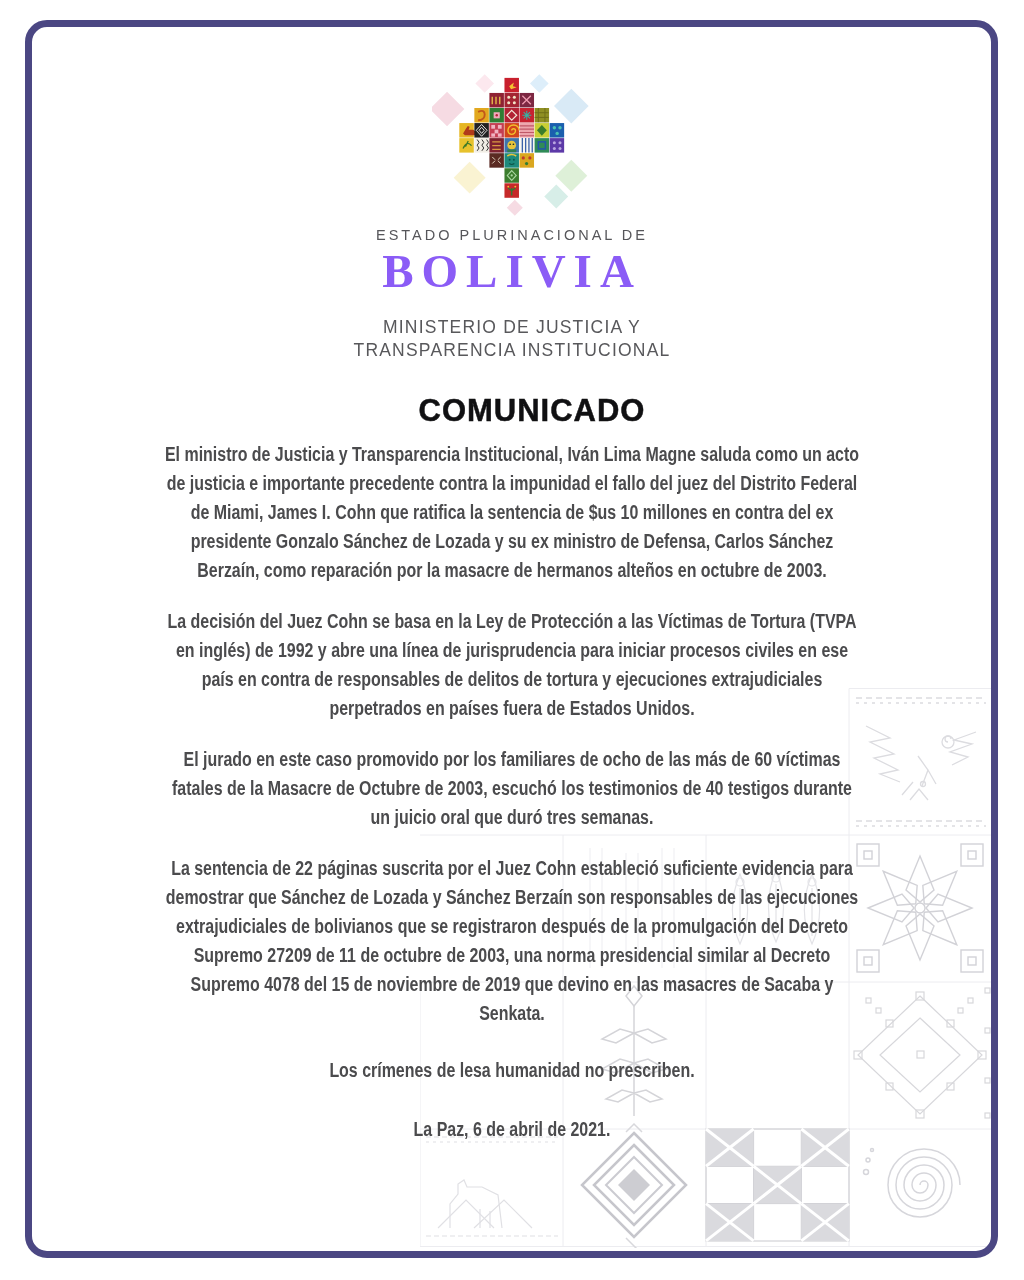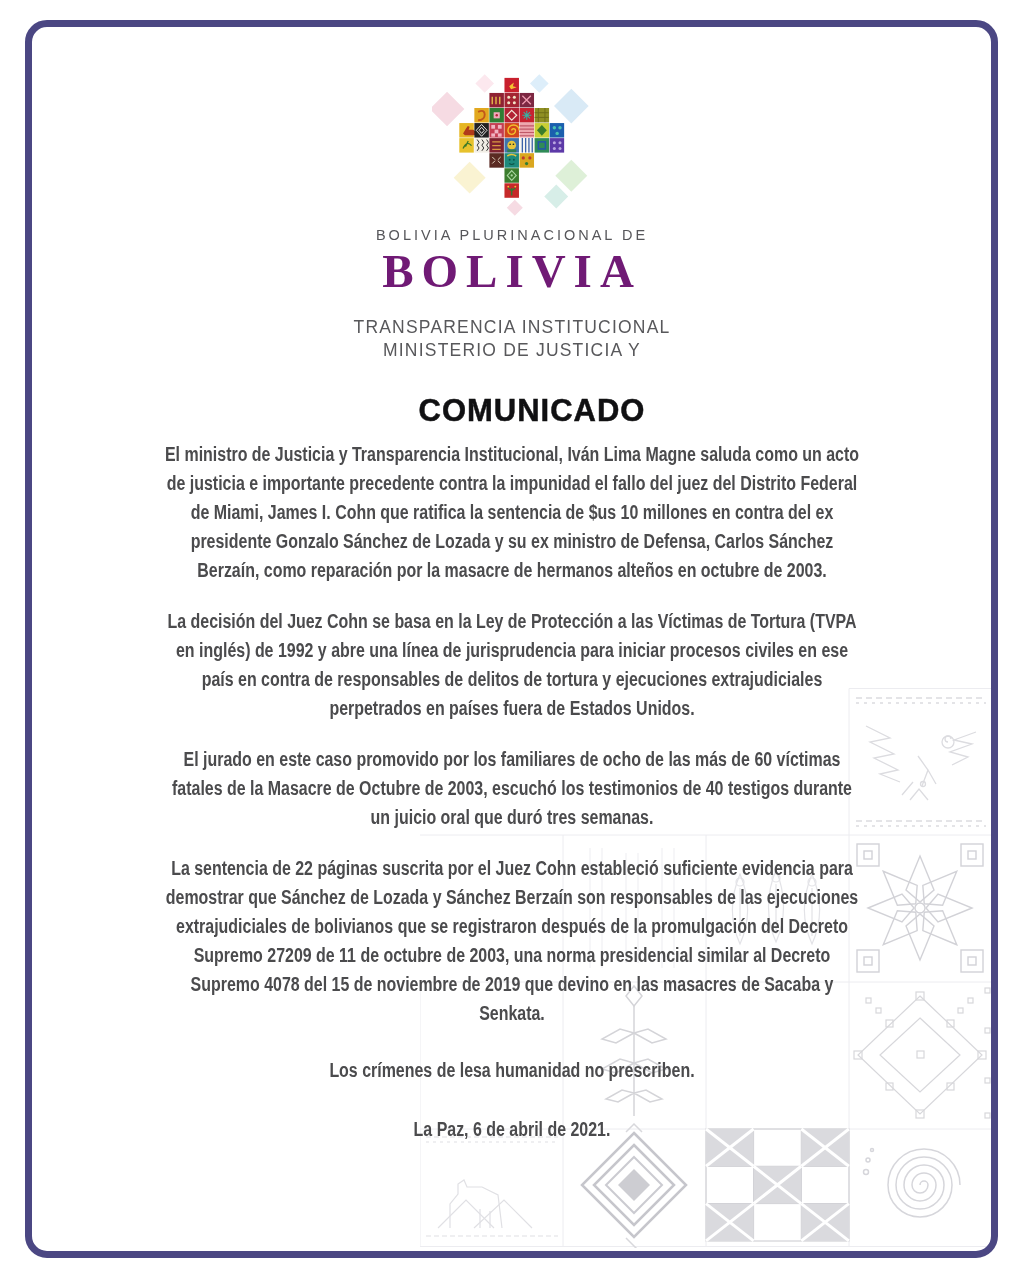--- a/index.html
+++ b/index.html
@@ -29,21 +29,21 @@
   .emblem{display:block;margin:64px auto 0;}
   .estado{
     margin-top:10px;
     font-size:14.5px;line-height:18px;font-weight:400;
     letter-spacing:3px;color:#56565a;
   }
   .country{
     margin-top:2px;
     font-family:"Liberation Serif",serif;
     font-size:47px;line-height:50px;font-weight:700;
-    letter-spacing:8px;color:#701a75;
+    letter-spacing:8px;color:#8b5cf6;
   }
   .ministry{
     margin-top:20px;
     font-size:17.5px;line-height:23px;font-weight:400;
     letter-spacing:1.2px;color:#58585b;
   }
   .title{
     margin:32px 0 0;
     font-size:31px;line-height:34px;font-weight:700;
     letter-spacing:1px;color:#101012;padding-left:40px;
@@ -344,25 +344,25 @@
         </g>
 
       <g>
           <rect x="77" y="126" width="15.4" height="15.4" fill="#c62a2a"></rect>
          <path d="M84.7,139 v-8 M84.7,134 l-4,-3 M84.7,134 l4,-3" stroke="#2f7d33" stroke-width="1.4" fill="none"></path>
          <circle cx="81" cy="129.5" r="1" fill="#f2c12e"></circle>
           <circle cx="88.5" cy="129.5" r="1" fill="#f2c12e"></circle>
         </g>
     </svg>
 
-    <div class="estado">BOLIVIA PLURINACIONAL DE</div>
+    <div class="estado">ESTADO PLURINACIONAL DE</div>
     <div class="country">BOLIVIA</div>
     <div class="ministry">
+      <div>MINISTERIO DE JUSTICIA Y</div>
       <div>TRANSPARENCIA INSTITUCIONAL</div>
-      <div>MINISTERIO DE JUSTICIA Y</div>
     </div>
 
     <h1 class="title">COMUNICADO</h1>
 
     <div class="copy">
       <p>El ministro de Justicia y Transparencia Institucional, Iván Lima Magne saluda como un acto de justicia e importante precedente contra la impunidad el fallo del juez del Distrito Federal de Miami, James I. Cohn que ratifica la sentencia de $us 10 millones en contra del ex presidente Gonzalo Sánchez de Lozada y su ex ministro de Defensa, Carlos Sánchez Berzaín, como reparación por la masacre de hermanos alteños en octubre de 2003.</p>
       <p>La decisión del Juez Cohn se basa en la Ley de Protección a las Víctimas de Tortura (TVPA en inglés) de 1992 y abre una línea de jurisprudencia para iniciar procesos civiles en ese país en contra de responsables de delitos de tortura y ejecuciones extrajudiciales perpetrados en países fuera de Estados Unidos.</p>
       <p>El jurado en este caso promovido por los familiares de ocho de las más de 60 víctimas fatales de la Masacre de Octubre de 2003, escuchó los testimonios de 40 testigos durante un juicio oral que duró tres semanas.</p>
       <p>La sentencia de 22 páginas suscrita por el Juez Cohn estableció suficiente evidencia para demostrar que Sánchez de Lozada y Sánchez Berzaín son responsables de las ejecuciones extrajudiciales de bolivianos que se registraron después de la promulgación del Decreto Supremo 27209 de 11 de octubre de 2003, una norma presidencial similar al Decreto Supremo 4078 del 15 de noviembre de 2019 que devino en las masacres de Sacaba y Senkata.</p>
       <p class="closing">Los crímenes de lesa humanidad no prescriben.</p>

